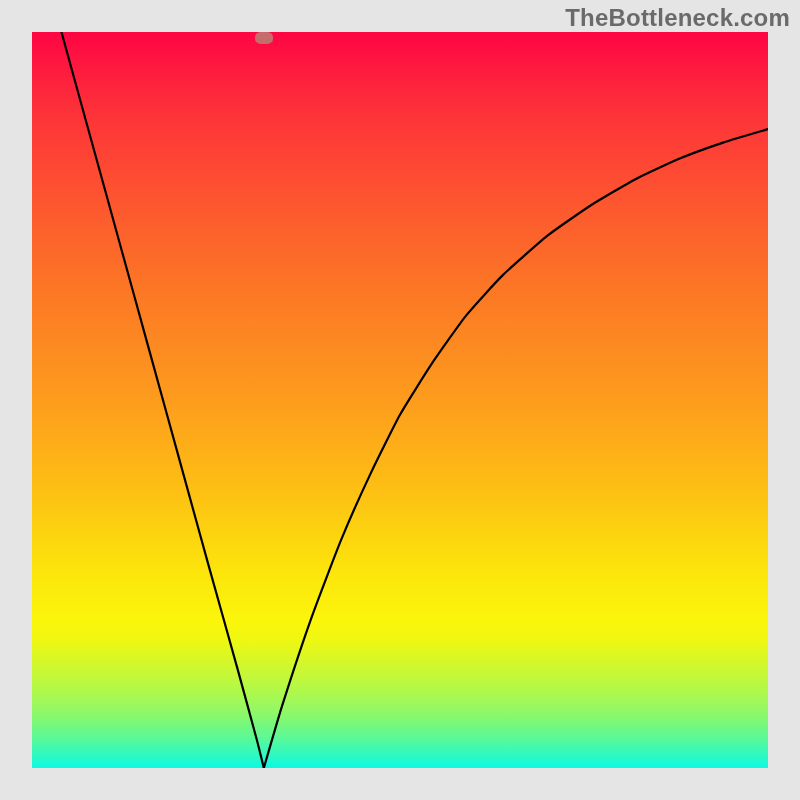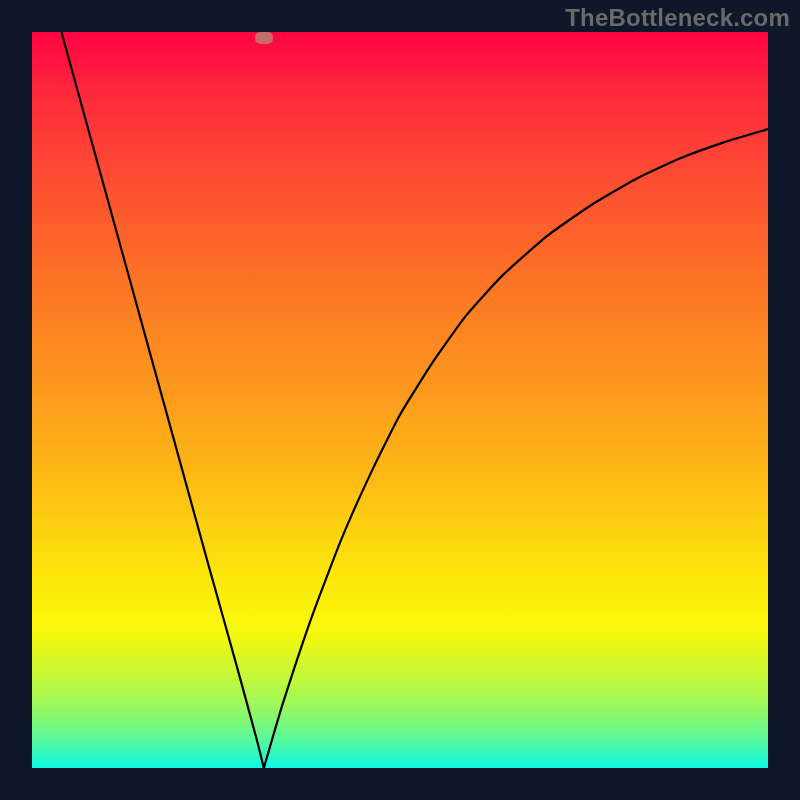--- a/index.html
+++ b/index.html
@@ -7,21 +7,21 @@
     padding: 0;
     width: 800px;
     height: 800px;
     background: #000000;
     overflow: hidden;
   }
   .outer {
     position: relative;
     width: 800px;
     height: 800px;
-    background: #0f172a;
+    background: #e5e5e5;
   }
   .watermark {
     position: absolute;
     top: 4px;
     right: 10px;
     font-family: Arial, Helvetica, sans-serif;
     font-size: 24px;
     font-weight: 600;
     color: #6a6a6a;
     letter-spacing: 0.2px;

